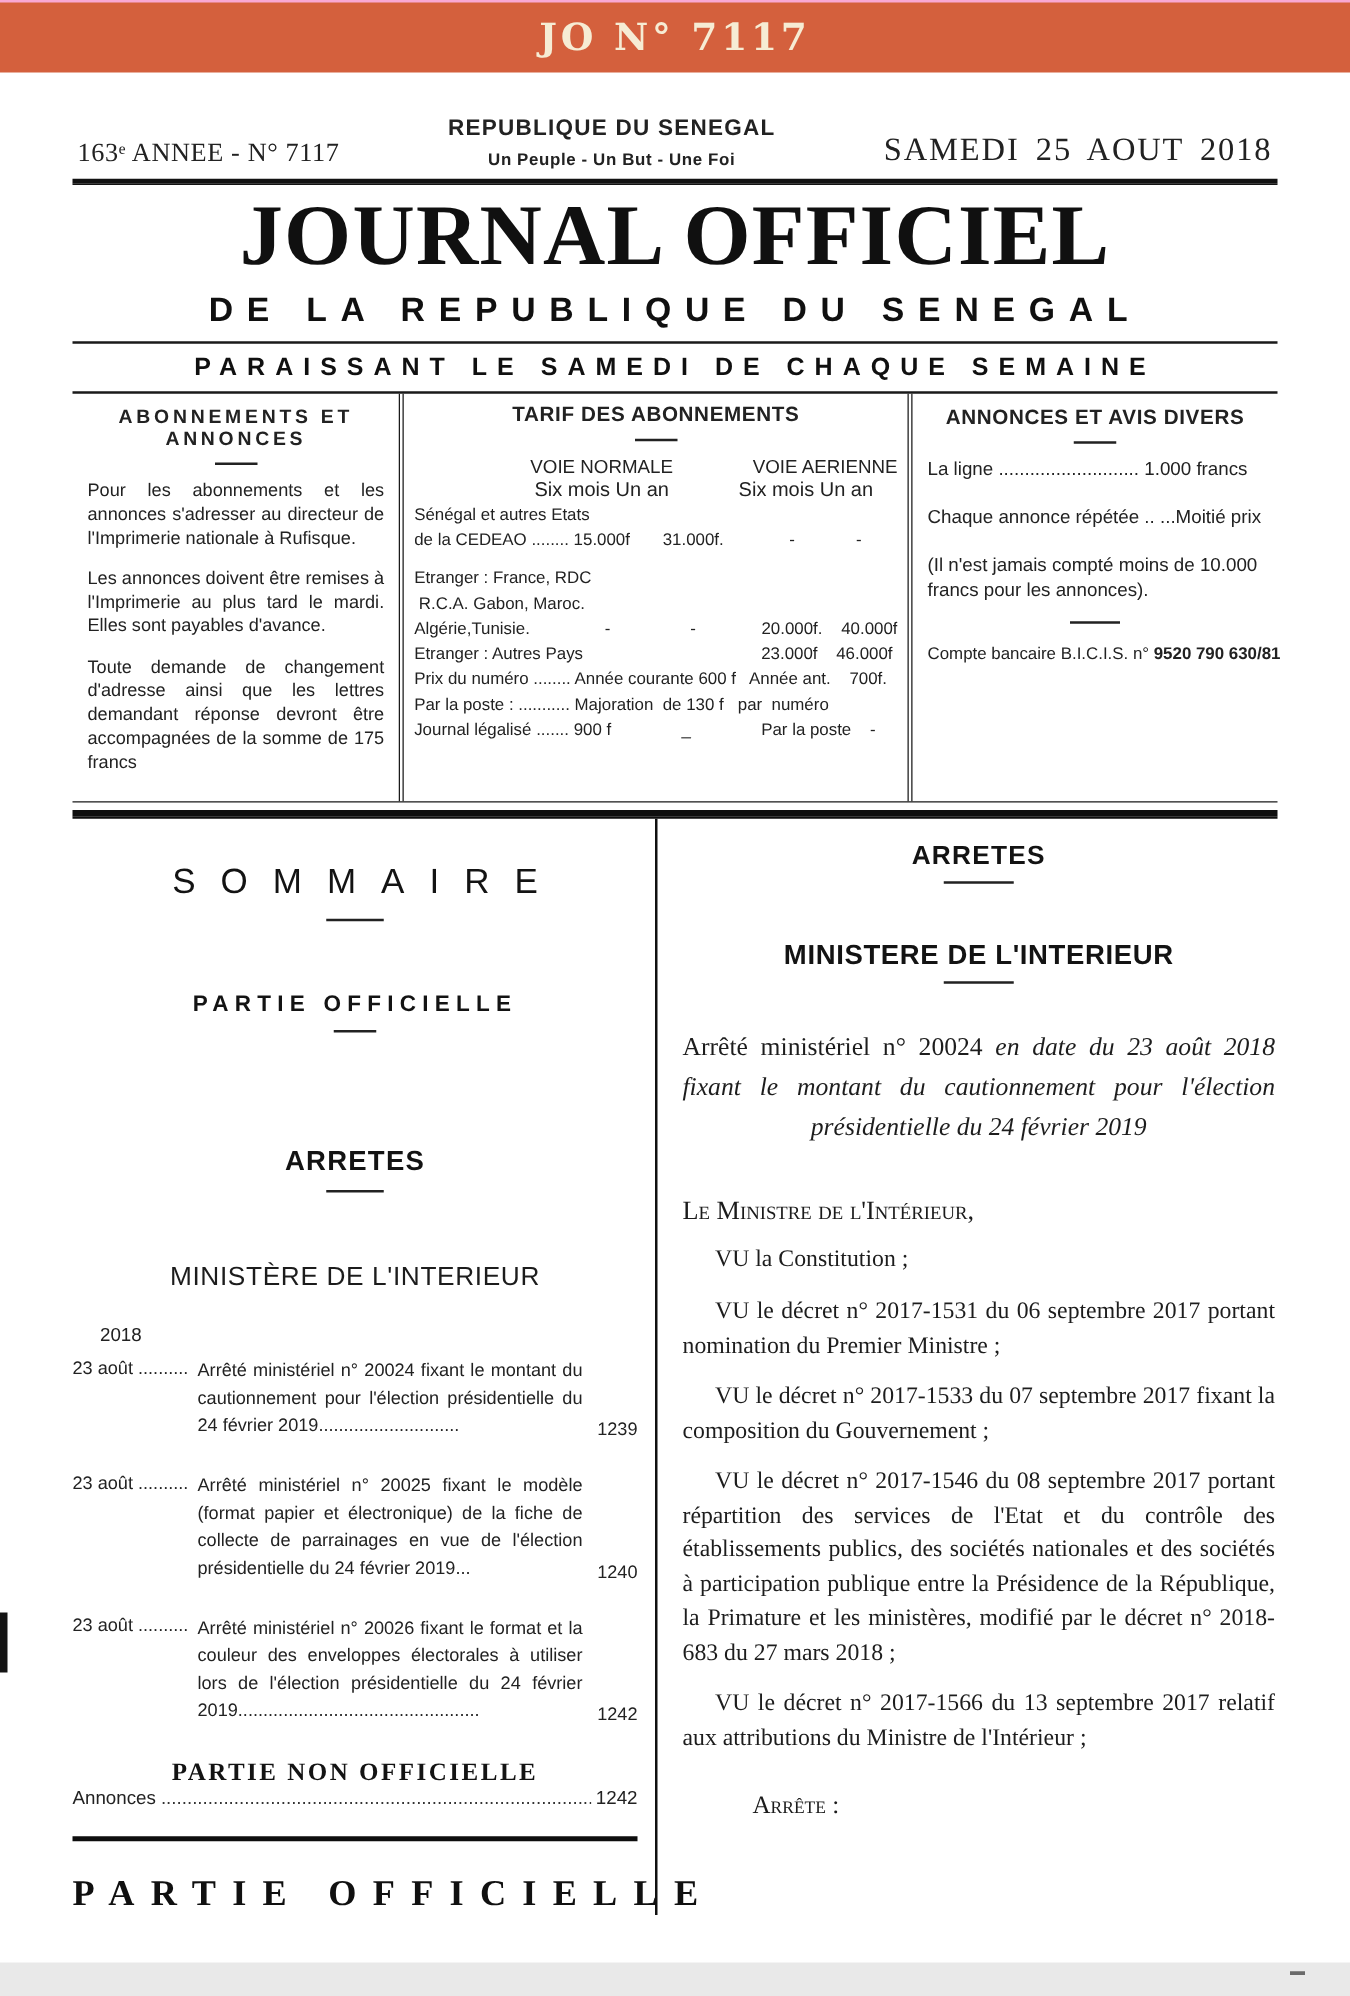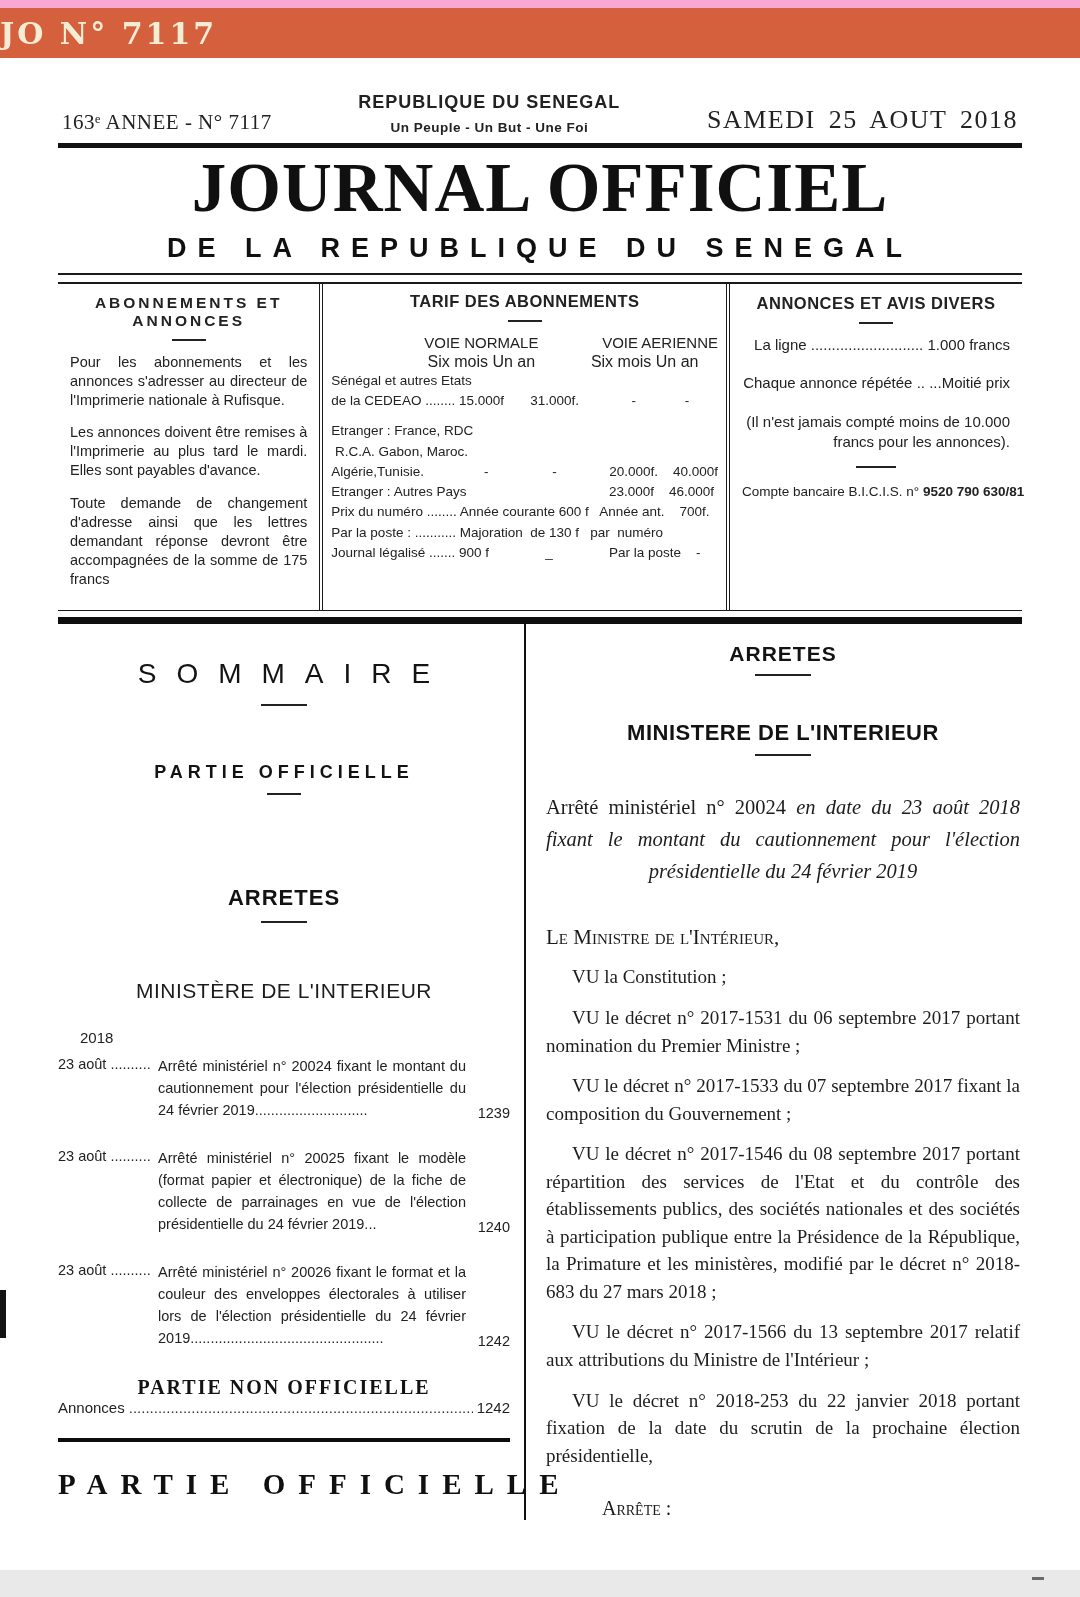--- a/index.html
+++ b/index.html
@@ -4,22 +4,22 @@
 <style>
   * { margin:0; padding:0; box-sizing:border-box; }
   html,body { background:#ffffff; }
   body {
     width:1080px; height:1597px; position:relative; overflow:hidden;
     font-family:"Liberation Sans", sans-serif; color:#222;
   }
 
   
   .banner {
-    height:58px; background:#d4603d; border-top:8px solid #f9a8d4;
-    display:flex; align-items:center; justify-content:flex-start;
+    height:58px; background:#d4603d; border-top:2px solid #f9a8d4;
+    display:flex; align-items:center; justify-content:center;
   }
   .banner-title {
     font-family:"DejaVu Serif", serif; font-weight:bold; font-size:30px;
     color:#f6ecd4; letter-spacing:3px;
   }
 
   
   .header-row {
     display:flex; justify-content:space-between; align-items:flex-end;
     padding:34px 62px 6px 62px;
@@ -59,21 +59,21 @@
   .tarif-head { display:flex; font-size:15px; }
   .tarif-head .sp { width:60px; }
   .tarif-head .c1 { width:180px; text-align:center; }
   .tarif-head .c2 { flex:1; text-align:right; }
   .tarif-sub { display:flex; font-size:16px; margin-top:2px; }
   .tarif-sub .sp { width:60px; }
   .tarif-sub .c1 { width:180px; text-align:center; }
   .tarif-sub .c2 { flex:1; text-align:center; }
   .tarif-line { font-size:13.5px; line-height:1.5; white-space:pre; overflow:hidden; }
 
-  .annonce-line { font-size:15px; margin-bottom:21px;text-align:right; }
+  .annonce-line { font-size:15px; margin-bottom:21px; }
   .annonce-line.wrap2 { line-height:1.35; margin-bottom:14px; }
   .dmark { width:40px; border-top:2px solid #222; margin:12px auto 16px; }
   .account-line { font-size:13.5px; white-space:nowrap; }
   .account-num { font-weight:bold; }
 
   .rule-heavy { margin:6px 58px 0; border-top:5px solid #0e0e0e; border-bottom:2px solid #0e0e0e; height:4px; }
 
   
   .main { display:flex; margin:0 58px; align-items:stretch; }
   .col-left { width:452px; }
@@ -134,20 +134,21 @@
   </span>
   <span class="issue-date">SAMEDI 25 AOUT 2018</span>
 </div>
 
 <div class="rule-double-top"></div>
 
 <div class="masthead">
   <div class="journal-title">JOURNAL OFFICIEL</div>
   <div class="journal-subtitle">DE LA REPUBLIQUE DU SENEGAL</div>
   <div class="rule-thin"></div>
+  <div class="journal-tagline">PARAISSANT LE SAMEDI DE CHAQUE SEMAINE</div>
 </div>
 
 <div class="info-row">
 
   <div class="box box-left">
     <div class="box-heading">ABONNEMENTS ET ANNONCES</div>
     <div class="hmark"></div>
     <div class="abo-para">Pour les abonnements et les annonces s'adresser au directeur de l'Imprimerie nationale à Rufisque.</div>
     <div class="abo-para">Les annonces doivent être remises à l'Imprimerie au plus tard le mardi. Elles sont payables d'avance.</div>
     <div class="abo-para">Toute demande de changement d'adresse ainsi que les lettres demandant réponse devront être accompagnées de la somme de 175 francs</div>
@@ -245,21 +246,20 @@
       <span>Arrêté ministériel n° 20024 </span><span class="it">en date du 23 août 2018 fixant le montant du cautionnement pour l'élection présidentielle du 24 février 2019</span>
     </div>
 
     <div class="opener">Le Ministre de l'Intérieur,</div>
 
     <div class="visa">VU la Constitution ;</div>
     <div class="visa">VU le décret n° 2017-1531 du 06 septembre 2017 portant nomination du Premier Ministre ;</div>
     <div class="visa">VU le décret n° 2017-1533 du 07 septembre 2017 fixant la composition du Gouvernement ;</div>
     <div class="visa">VU le décret n° 2017-1546 du 08 septembre 2017 portant répartition des services de l'Etat et du contrôle des établissements publics, des sociétés nationales et des sociétés à participation publique entre la Présidence de la République, la Primature et les ministères, modifié par le décret n° 2018-683 du 27 mars 2018 ;</div>
     <div class="visa">VU le décret n° 2017-1566 du 13 septembre 2017 relatif aux attributions du Ministre de l'Intérieur ;</div>
-    <div class="visa">VU le décret n° 2018-253 du 22 janvier 2018 portant fixation de la date du scrutin de la prochaine élection présidentielle,</div>
 
     <div class="decree-label">Arrête :</div>
 
   </div>
 </div>
 
 <div class="edge-bar"></div>
 <div class="bottom-band"></div>
 <div class="bottom-tick"></div>
 

